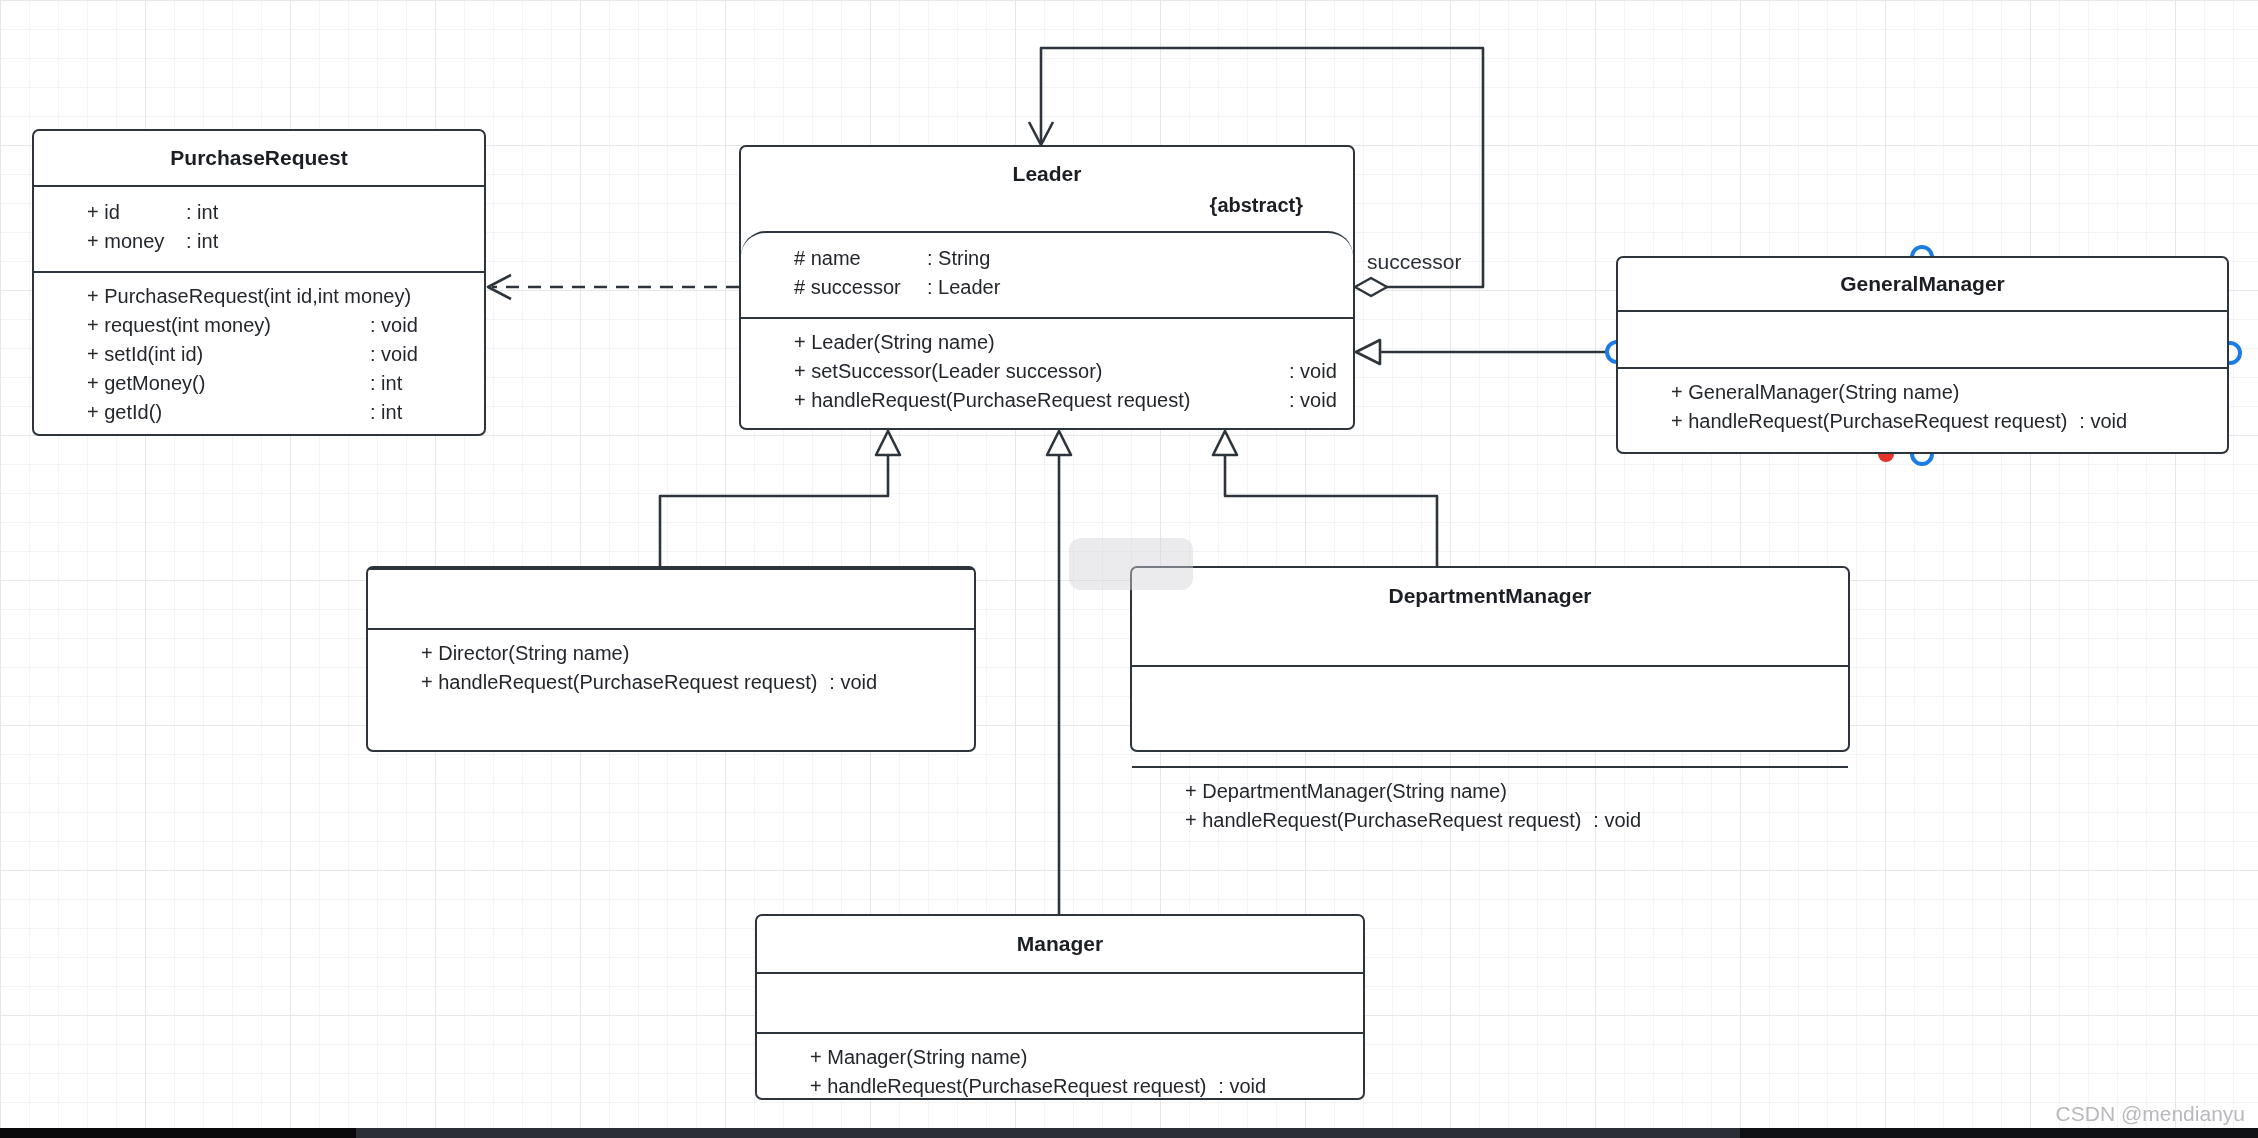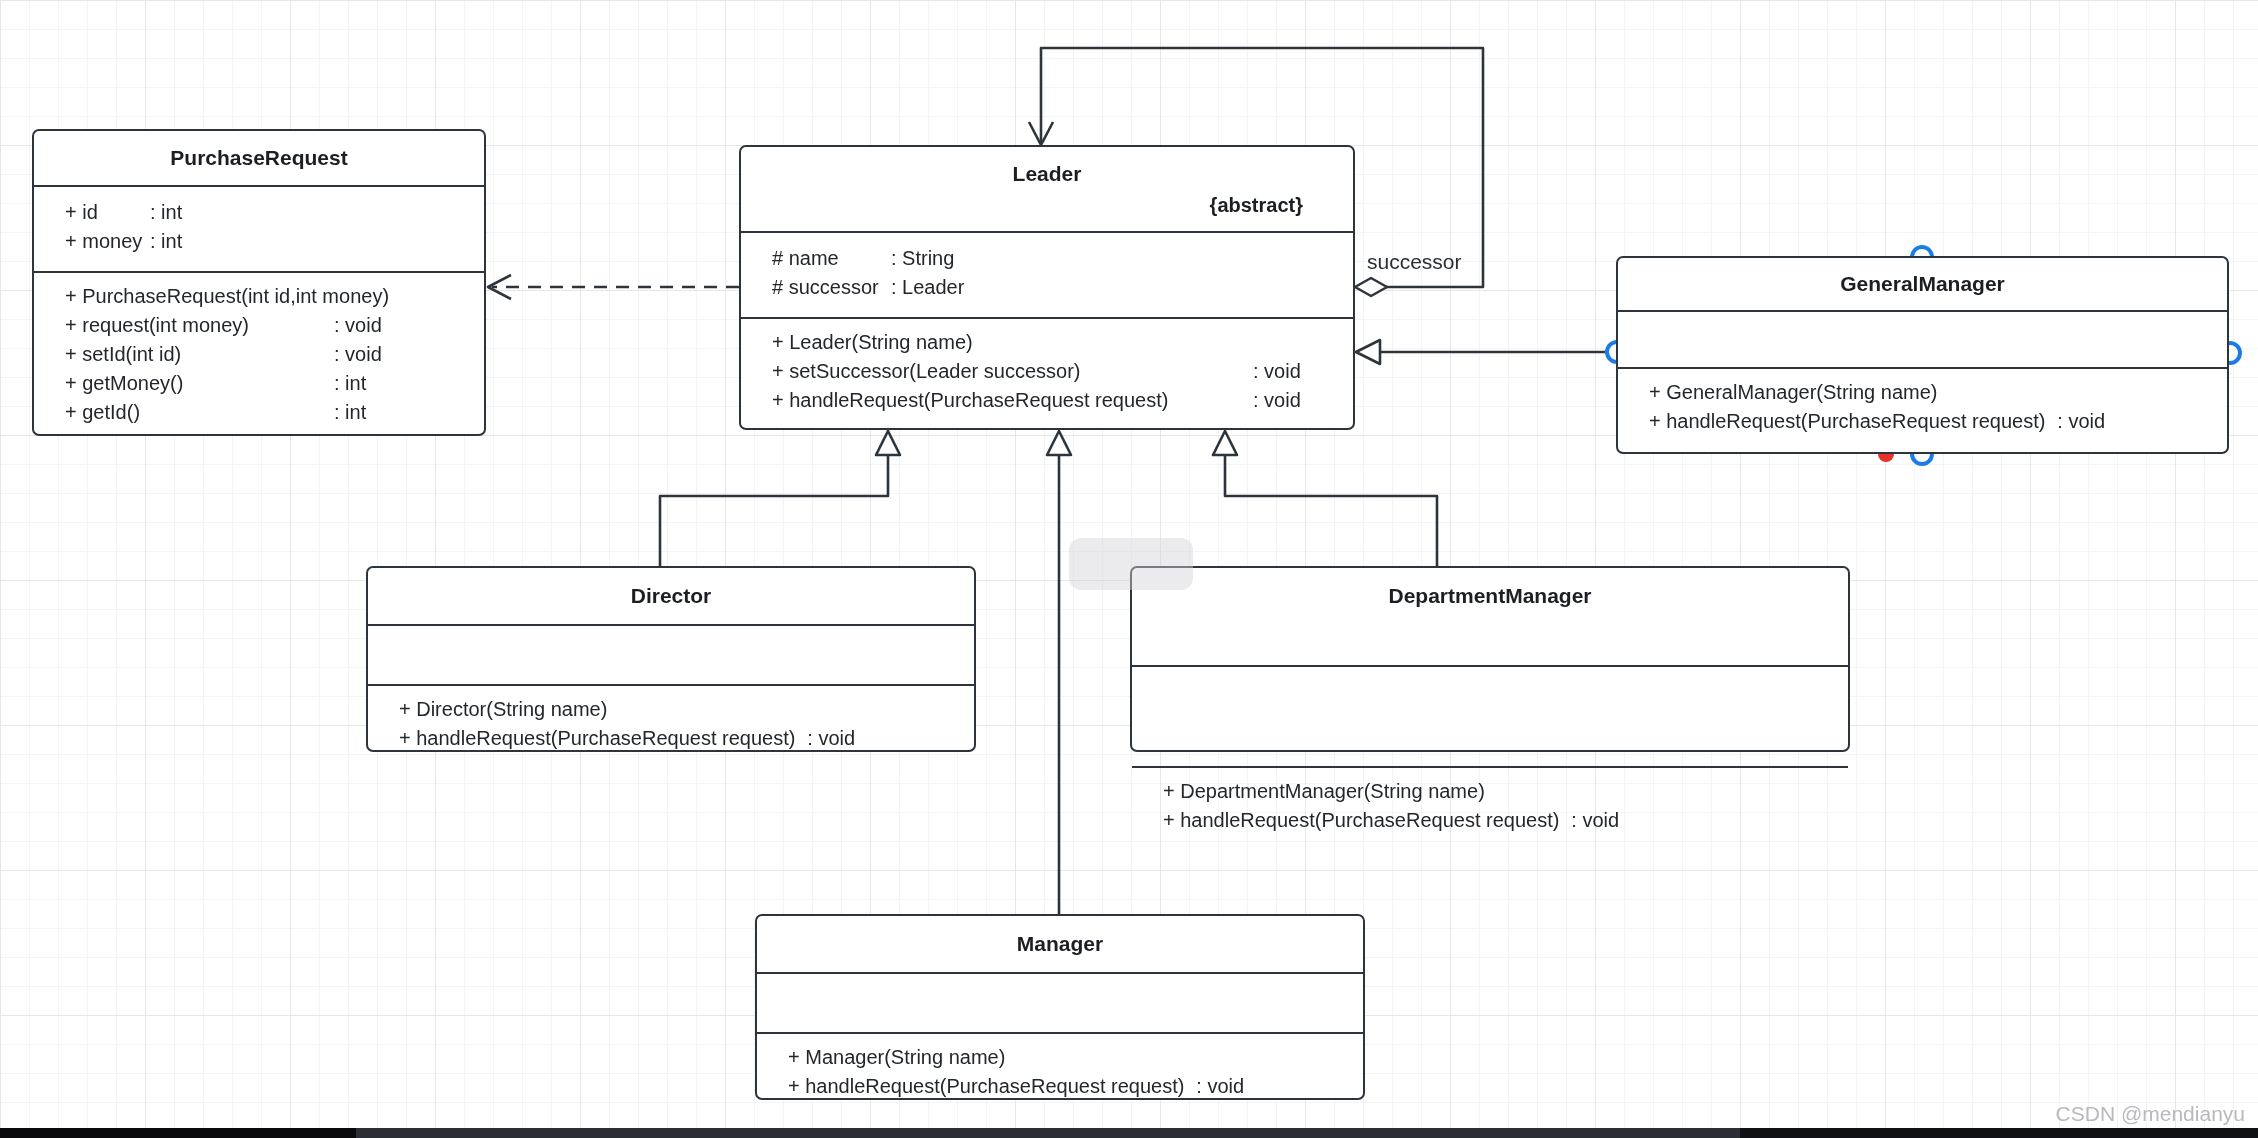--- a/index.html
+++ b/index.html
@@ -42,22 +42,23 @@
     padding-top:11px;
   }
   .uml .methods{
     box-sizing:border-box;flex:1 1 auto;
     border-top:2.4px solid #2e343b;
     padding-top:9px;
   }
   .member{
     position:relative;
     font-size:20px;line-height:29px;
-    padding-left:31px;
+    padding-left:17px;
     white-space:nowrap;
+    margin-left:36px;
   }
   .member .tabbed{position:absolute;top:0;}
   .member .inline-ret{margin-left:12px;}
   #edge-label-successor{
     position:absolute;z-index:2;
     font-size:21px;color:#2a2f35;
   }
   #gray-patch{
     position:absolute;z-index:4;
     background:rgba(210,210,214,0.45);
@@ -112,44 +113,41 @@
           <div class="member"><span>+ setId(int id)</span><span class="tabbed" style="left: 300px;">: void</span></div>
           <div class="member"><span>+ getMoney()</span><span class="tabbed" style="left: 300px;">: int</span></div>
           <div class="member"><span>+ getId()</span><span class="tabbed" style="left: 300px;">: int</span></div>
         </div>
       </div>
       <div class="uml" style="left: 739px; top: 145px; width: 616px; height: 285px;">
         <div class="title" style="height: 84px;">
           <div>Leader</div>
           <div class="stereotype">{abstract}</div>
         </div>
-        <div class="attrs" style="height: 86px;">
+        <div class="attrs" style="height: 86px; border-radius: 25px;">
           <div class="member"><span># name</span><span class="tabbed" style="left: 150px;">: String</span></div>
           <div class="member"><span># successor</span><span class="tabbed" style="left: 150px;">: Leader</span></div>
         </div>
         <div class="methods">
           <div class="member"><span>+ Leader(String name)</span></div>
           <div class="member"><span>+ setSuccessor(Leader successor)</span><span class="tabbed" style="left: 512px;">: void</span></div>
           <div class="member"><span>+ handleRequest(PurchaseRequest request)</span><span class="tabbed" style="left: 512px;">: void</span></div>
         </div>
       </div>
       <div class="uml" style="left: 1616px; top: 256px; width: 613px; height: 198px;">
         <div class="title" style="height: 52px;">
           <div>GeneralManager</div>
         </div>
         <div class="attrs" style="height: 57px;"></div>
         <div class="methods">
           <div class="member"><span>+ GeneralManager(String name)</span></div>
           <div class="member"><span>+ handleRequest(PurchaseRequest request)</span><span class="inline-ret">: void</span></div>
         </div>
       </div>
       <div class="uml" style="left: 366px; top: 566px; width: 610px; height: 186px;">
-        <div class="title" style="height: 56px;">
-          <div>Director</div>
-        </div>
         <div class="attrs" style="height: 60px;"></div>
         <div class="methods">
           <div class="member"><span>+ Director(String name)</span></div>
           <div class="member"><span>+ handleRequest(PurchaseRequest request)</span><span class="inline-ret">: void</span></div>
         </div>
       </div>
       <div class="uml" style="left: 1130px; top: 566px; width: 720px; height: 186px; gap: 41px;">
         <div class="title" style="height: 56px;">
           <div>DepartmentManager</div>
         </div>

